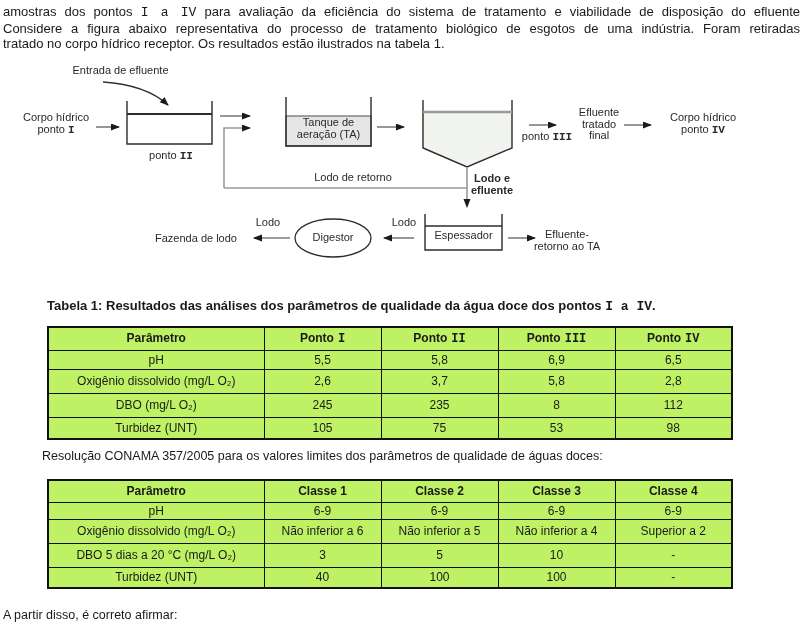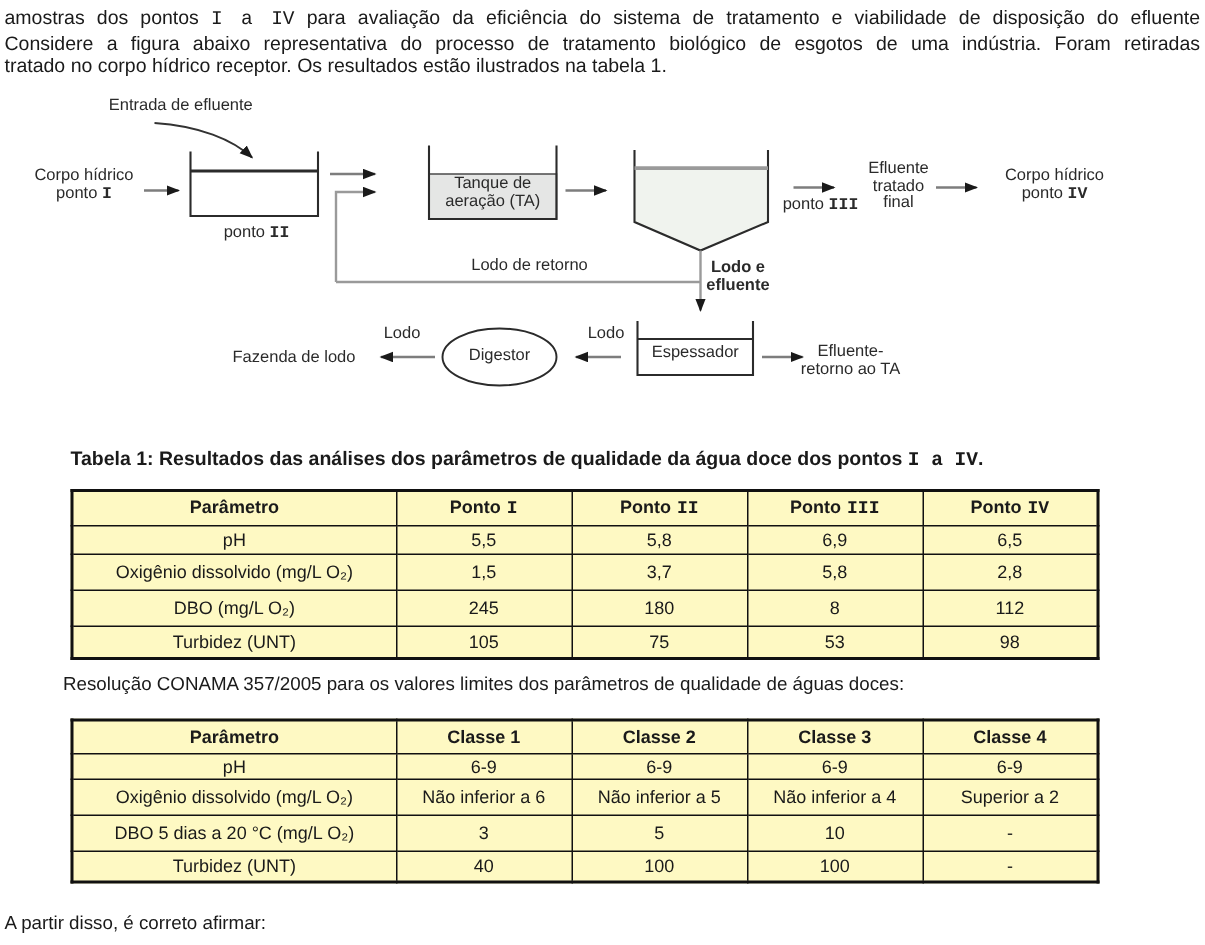--- a/index.html
+++ b/index.html
@@ -16,21 +16,21 @@
   .pnum{font-weight:bold;}
   
   .dlabel{font-size:11px;line-height:11.5px;text-align:center;color:#2a2a2a;}
   
   #citation{left:0;top:268px;width:803px;text-align:center;font-size:12px;}
   #citation b{font-weight:bold;}
   #t1-title{left:47px;top:298px;width:750px;font-size:13px;font-weight:bold;white-space:nowrap;}
   #conama-intro{left:42px;top:449px;width:750px;font-size:12.5px;}
   #footer-text{left:3px;top:608px;width:700px;font-size:12.5px;}
   
-  table.qtable{border-collapse:collapse;table-layout:fixed;width:684px;background:#fef9c3;}
+  table.qtable{border-collapse:collapse;table-layout:fixed;width:684px;background:#bef264;}
   table.qtable{border:2px solid #111;}
   table.qtable td,table.qtable th{
     border:1px solid #111;text-align:center;vertical-align:middle;
     font-size:12px;padding:0 2px;overflow:hidden;white-space:nowrap;
   }
   table.qtable th{font-weight:bold;}
   .hnum:not(:empty){margin-left:4px;}
   #table1{left:47px;top:326px;}
   #table2{left:47px;top:479px;}
 </style>
@@ -189,29 +189,29 @@
     </tr>
     <tr style="height:19px">
       <td>pH</td>
       <td>5,5</td>
       <td>5,8</td>
       <td>6,9</td>
       <td>6,5</td>
     </tr>
     <tr style="height:24px">
       <td>Oxigênio dissolvido (mg/L O₂)</td>
-      <td>1,5</td>
+      <td>2,6</td>
       <td>3,7</td>
       <td>5,8</td>
       <td>2,8</td>
     </tr>
     <tr style="height:24px">
       <td>DBO (mg/L O₂)</td>
       <td>245</td>
-      <td>180</td>
+      <td>235</td>
       <td>8</td>
       <td>112</td>
     </tr>
     <tr style="height:22px">
       <td>Turbidez (UNT)</td>
       <td>105</td>
       <td>75</td>
       <td>53</td>
       <td>98</td>
     </tr>

